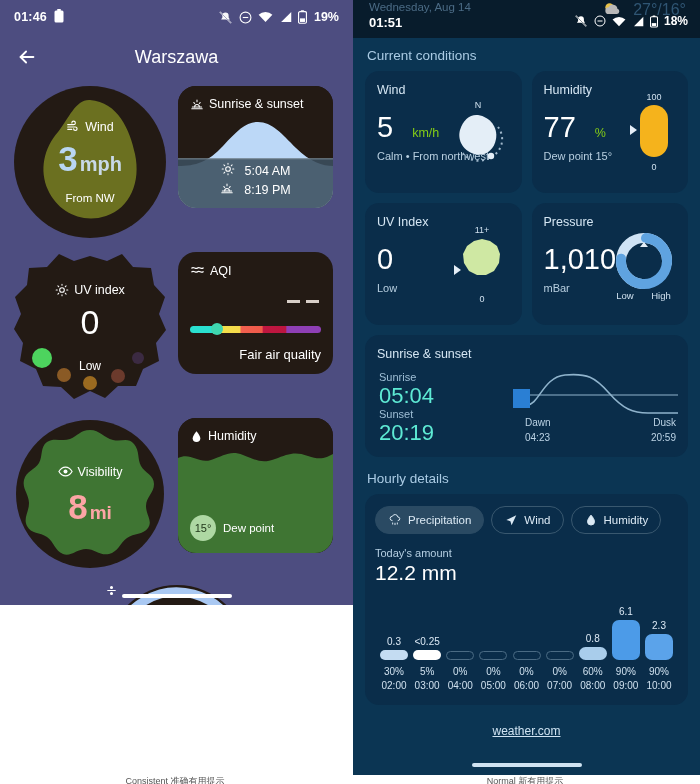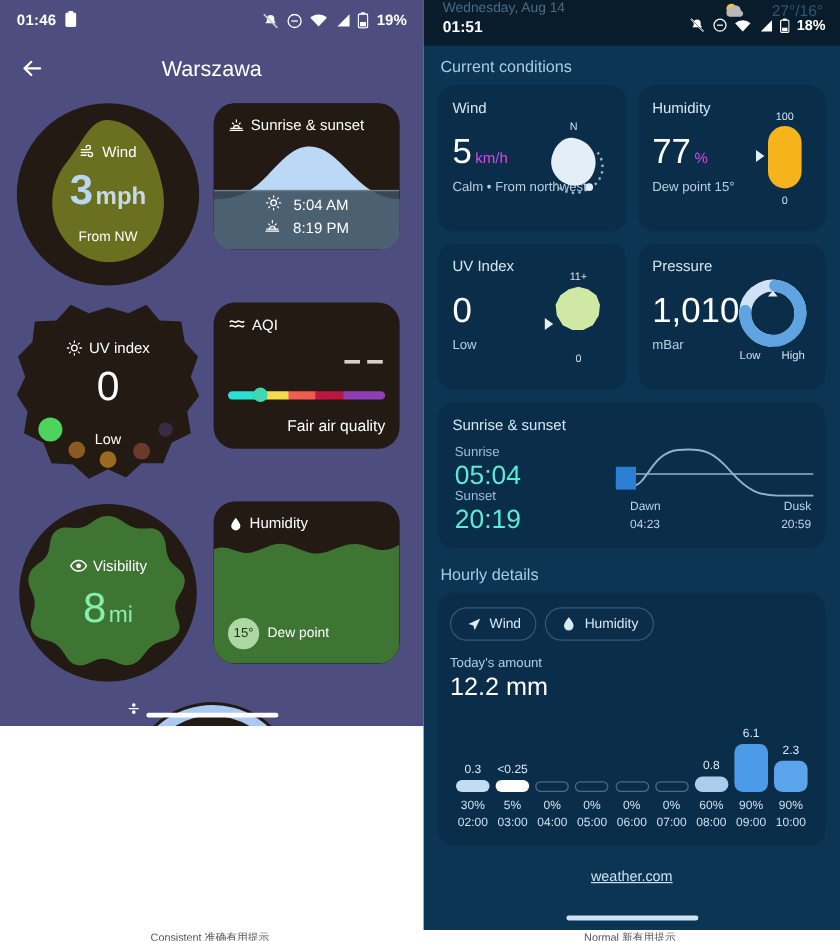--- a/index.html
+++ b/index.html
@@ -128,21 +128,21 @@
 
   
   .vis-card {
     position: relative; width: 152px; height: 152px;
     display: flex; align-items: center; justify-content: center;
   }
   .vis-card svg.blobbg { position: absolute; inset: 0; }
   .vis-inner { position: relative; z-index: 2; text-align: center; color: #fff; }
   .vis-val {
     margin-top: 10px; font-size: 35px; line-height: 1;
-    color: #86efac; font-weight: normal;
+    color: #fca5a5; font-weight: bold;
   }
   .vis-val .u { font-size: 19px; margin-left: 2px; }
 
   
   .hum-card {
     position: relative; width: 155px; height: 135px;
     border-radius: 18px; overflow: hidden; background: #231a14;
   }
   .hum-wave { position: absolute; inset: 0; }
   .hum-card .card-hdr {
@@ -198,21 +198,21 @@
   .r-date {
     position: absolute; left: 16px; top: 1px;
     color: #4b6b85; font-size: 11.5px;
   }
   .r-clock {
     position: absolute; left: 16px; top: 15px;
     color: #fff; font-size: 13px; font-weight: bold;
   }
   .r-temp {
     position: absolute; right: 14px; top: 1px;
-    color: #2f5573; font-size: 13px;
+    color: #2f5573; font-size: 16px;
   }
   .r-cloud {
     position: absolute; right: 78px; top: 1px;
     width: 20px; height: 16px;
   }
   .r-sbicons {
     position: absolute; right: 12px; top: 14px;
     display: flex; align-items: center; gap: 6px; color: #fff;
   }
   .r-sbicons svg { display: block; }
@@ -225,21 +225,21 @@
   .r-row { display: flex; gap: 10px; margin-bottom: 10px; }
   .r-card {
     flex: 1; background: #0a2d4a; border-radius: 14px;
     padding: 12px 12px 10px 12px; position: relative; min-height: 122px;
   }
   .r-card-title { color: #d5e6f3; font-size: 12.5px; }
   .r-big {
     color: #fff; font-size: 29px; line-height: 1; margin-top: 16px;
     font-weight: normal;
   }
-  .r-big .u { font-size: 12.5px; color: #d946ef; margin-left: 3px; }
+  .r-big .u { font-size: 12.5px; color: #84cc16; margin-left: 19px; }
   .r-sub { color: #b8cfe0; font-size: 11px; margin-top: 7px; line-height: 1.35; }
   .r-gfx { position: absolute; right: 10px; top: 26px; }
 
   .r-sun-card {
     background: #0a2d4a; border-radius: 14px; padding: 12px;
     position: relative; height: 122px; margin-bottom: 10px;
   }
   .r-sun-lab { color: #9fbfd6; font-size: 11px; }
   .r-sun-time { color: #5eead4; font-size: 22px; line-height: 1.1; margin-top: 1px; text-align: right; }
   .r-sun-sunrise { position: absolute; left: 14px; top: 36px; }
@@ -690,20 +690,29 @@
         <div class="r-dusk">
           <div>Dusk</div>
           <div>20:59</div>
         </div>
       </div>
 
       <div class="r-section-title" style="padding:4px 2px 8px 2px;">Hourly details</div>
 
       <div class="r-hourly-card">
         <div class="pills">
+          <div class="pill active">
+            <span>
+              <svg width="14" height="14" viewBox="0 0 24 24" fill="none" stroke="#dbe9f4" stroke-width="1.7" stroke-linecap="round">
+                  <path d="M7 13a3.6 3.6 0 0 1 .4-7.2A5 5 0 0 1 17 7a3 3 0 0 1 .4 6"></path>
+                  <path d="M8 17v2M12 17.5v2.5M16 17v2"></path>
+                </svg>
+            </span>
+            <span>Precipitation</span>
+          </div>
           <div class="pill">
             <span>
               <svg width="14" height="14" viewBox="0 0 24 24" fill="#dbe9f4">
                   <path d="M21 4 4 12l7 2 2 7z"></path>
                 </svg>
             </span>
             <span>Wind</span>
           </div>
           <div class="pill">
             <span>

